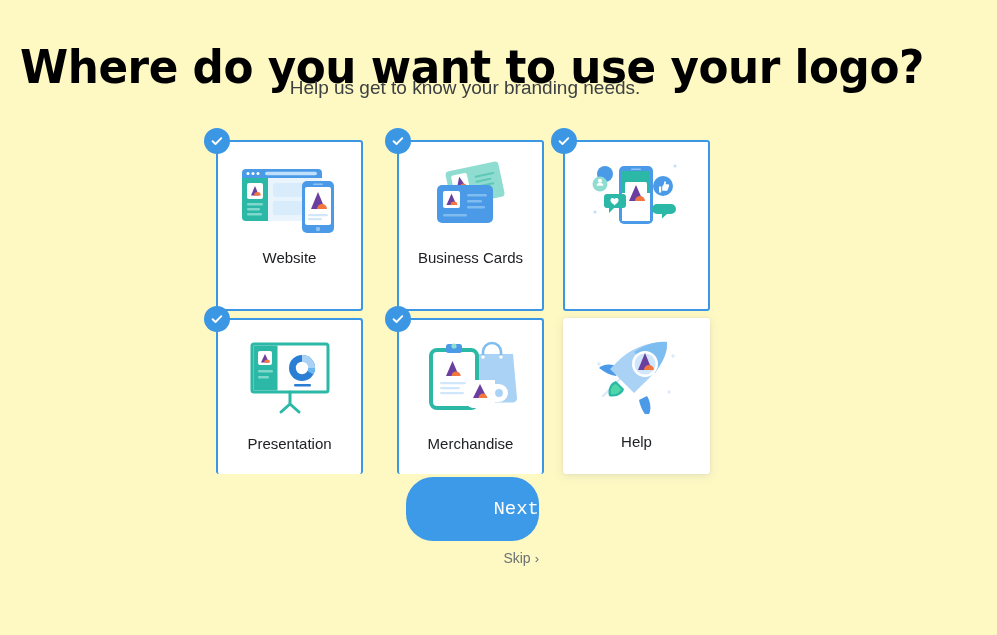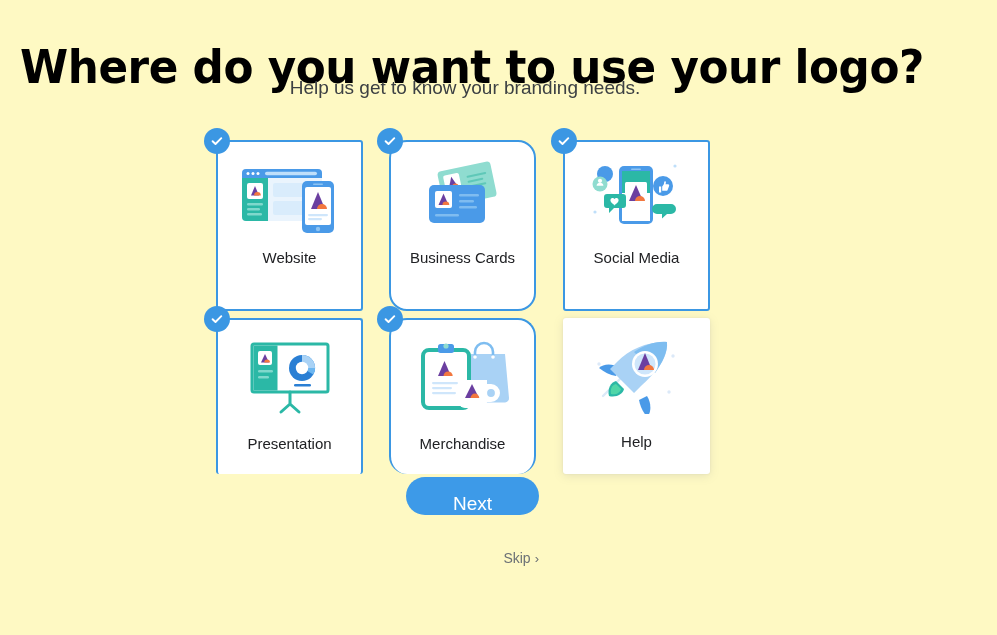--- a/index.html
+++ b/index.html
@@ -64,21 +64,21 @@
   .card {
     position: absolute;
     top: 0;
     width: 147px;
     height: 171px;
     background: #ffffff;
     border-radius: 3px;
     box-sizing: border-box;
   }
   .card.c0 { left: 0px; }
-  .card.c1 { left: 173px; border-radius: 18px; }
+  .card.c1 { left: 181px; }
   .card.c2 { left: 347px; }
 
   .card.selected {
     border: 2px solid #3b97e3;
   }
   .card.unselected {
     border: none;
     box-shadow: 0 2px 10px rgba(120,130,145,0.18), 0 0 2px rgba(120,130,145,0.14);
   }
   
@@ -139,31 +139,31 @@
     color: #202124;
   }
   .row2 .card-label { top: 114px; }
 
   
   .next-btn {
     position: absolute;
     left: 406px;
     top: 477px;
     width: 133px;
-    height: 38px;
+    height: 64px;
     border: none;
     border-radius: 27px;
     background: #3d9ae8;
     color: #ffffff;
-    font-family: Liberation Sans, sans-serif;
+    font-family: Liberation Mono, monospace;
     font-size: 19px;
     line-height: 53px;
     padding: 0;
     cursor: pointer;
-    text-align: center;
+    text-align: right;
   }
   .skip {
     position: absolute;
     left: 406px;
     top: 550px;
     width: 133px;
     text-align: right;
     font-size: 14px;
     color: #6b7075;
     cursor: pointer;
@@ -272,21 +272,20 @@
             <rect x="42" y="10.4" width="10" height="1.5" rx="0.75" fill="#8cc3f3"></rect>
             <path d="M18 36h16a3 3 0 0 1 3 3v8a3 3 0 0 1-3 3h-9l-5 5v-5h-2a3 3 0 0 1-3-3v-8a3 3 0 0 1 3-3z" fill="#2bb8a6"></path>
             <path d="M26 47.5c-3-2.2-4.6-3.6-4.6-5.3a2.2 2.2 0 0 1 4.1-1.1 2.2 2.2 0 0 1 4.1 1.1c0 1.7-1.6 3.1-4.6 5.3z" fill="#ffffff"></path>
             <circle cx="74" cy="28" r="10" fill="#4a9ae8"></circle>
             <path d="M70 28.5h2.2v6H70zM73.2 28.5c1.6-1.6 2-3 2-4.4 0-1.1 1.7-1.2 1.7.2 0 .9-.4 2-.4 2h2.6c.9 0 1.3.9 1 1.7l-1.5 3.9c-.2.6-.7.9-1.3.9h-4.1z" fill="#ffffff"></path>
             <path d="M68 46h14a5 5 0 0 1 5 5 5 5 0 0 1-5 5h-4l-5 4.5V56h-5a5 5 0 0 1-5-5 5 5 0 0 1 5-5z" fill="#2bb8a6"></path>
             <circle cx="86" cy="8" r="1.6" fill="#bfdffa"></circle>
             <circle cx="6" cy="54" r="1.6" fill="#bfdffa"></circle>
           </svg>
         </div>
-        <div class="card-label">Social Media</div>
       </div>
     </div>
 
     <div class="row row2">
 
       <div class="card selected c1">
         <div class="check">
           <svg width="14" height="14" viewBox="0 0 14 14">
               <path d="M2.6 7.2 L5.5 10 L11.3 4.2" fill="none" stroke="#ffffff" stroke-width="1.9" stroke-linecap="round" stroke-linejoin="round"></path>
             </svg>

